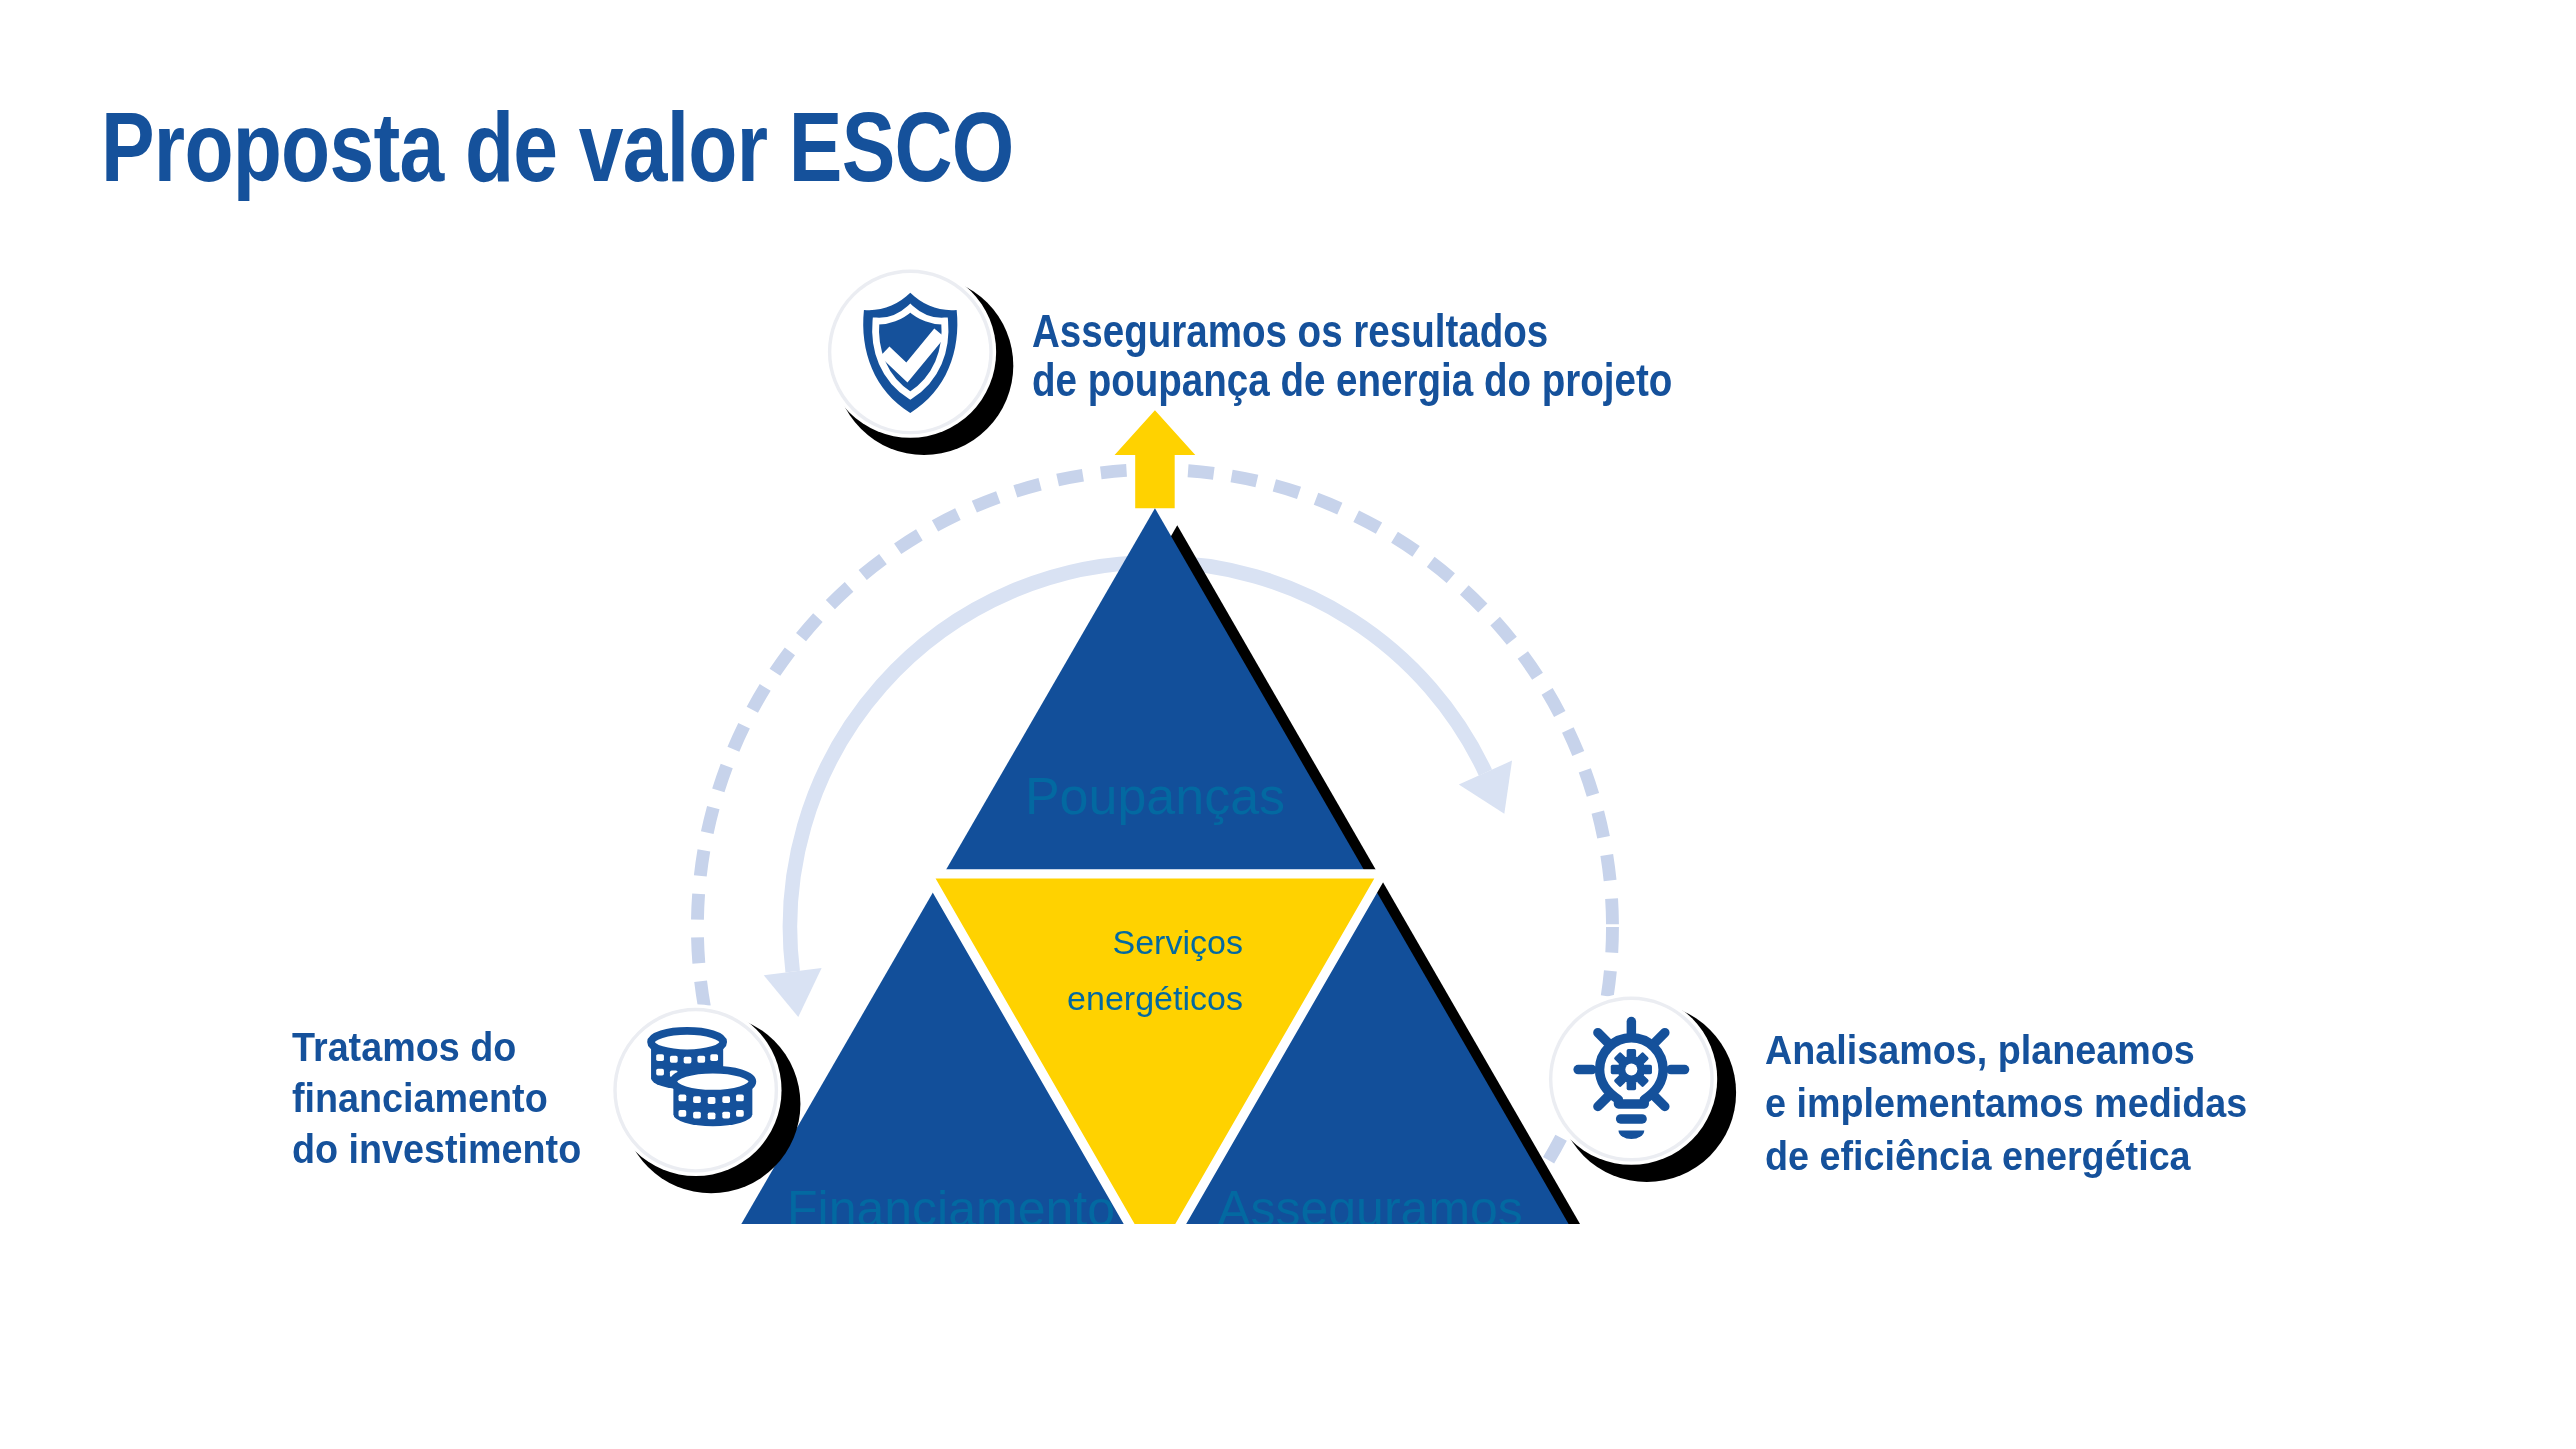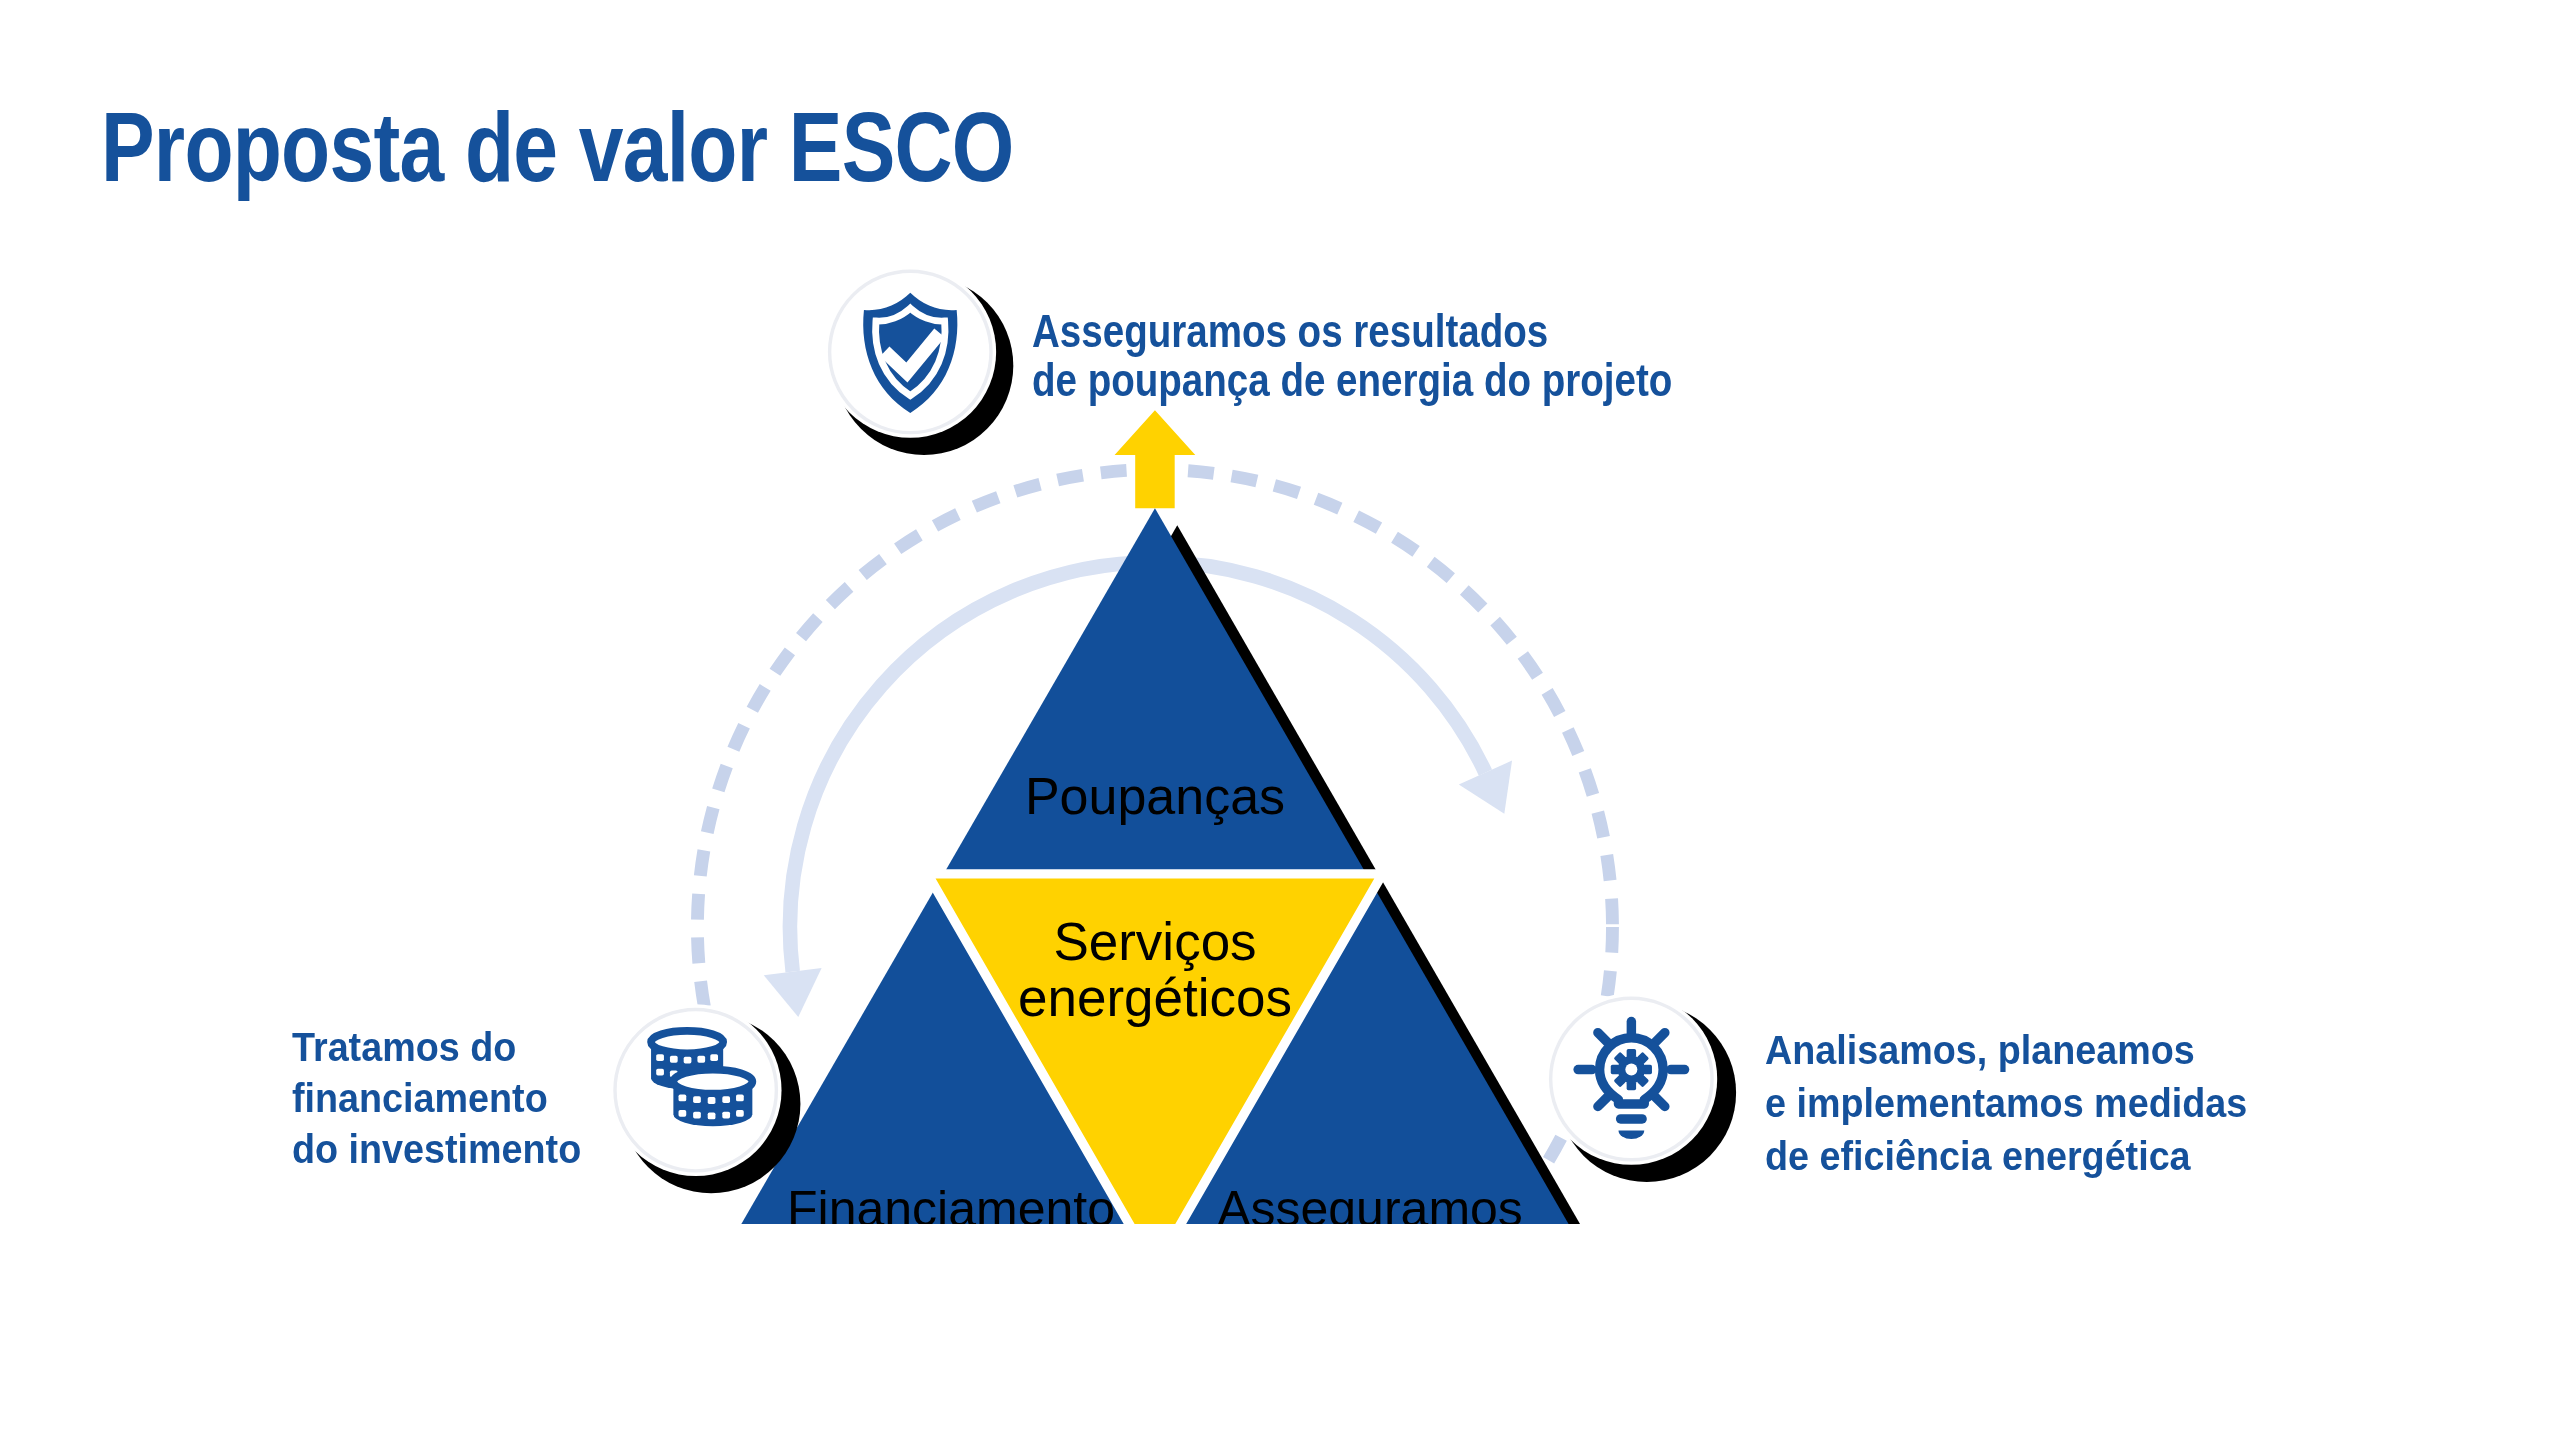--- a/index.html
+++ b/index.html
@@ -22,25 +22,25 @@
   .annotation{
     position:absolute;color:#15519B;font-weight:bold;white-space:nowrap;
     transform-origin:left top;
   }
   .annotation div{white-space:nowrap;}
   .ann-top{left:1032px;top:306px;font-size:47px;line-height:49px;transform:scaleX(0.82);}
   .ann-left{left:292px;top:1022px;font-size:41px;line-height:51px;transform:scaleX(0.92);}
   .ann-right{left:1765px;top:1024px;font-size:41px;line-height:53px;transform:scaleX(0.92);}
 
   .tri-label{
-    position:absolute;color:#000000;white-space:nowrap;
-    transform:translateX(-50%);text-align:center;
+    position:absolute;color:#0369a1;white-space:nowrap;
+    transform:translateX(-50%);text-align:right;
   }
   .lbl-poupancas{left:1155px;top:770px;font-size:52px;line-height:52px;}
-  .lbl-servicos{left:1155px;top:914px;font-size:53px;line-height:56px;}
+  .lbl-servicos{left:1155px;top:914px;font-size:34px;line-height:56px;}
   .lbl-financiamento{left:951px;top:1184px;font-size:50px;line-height:50px;}
   .lbl-tecnologia{left:1370px;top:1184px;font-size:50px;line-height:50px;}
 </style>
 </head>
 <body>
 
 <div id="canvas">
 
   <svg id="diagram-svg" width="2576" height="1449" viewBox="0 0 3000 1688" xmlns="http://www.w3.org/2000/svg">
 

